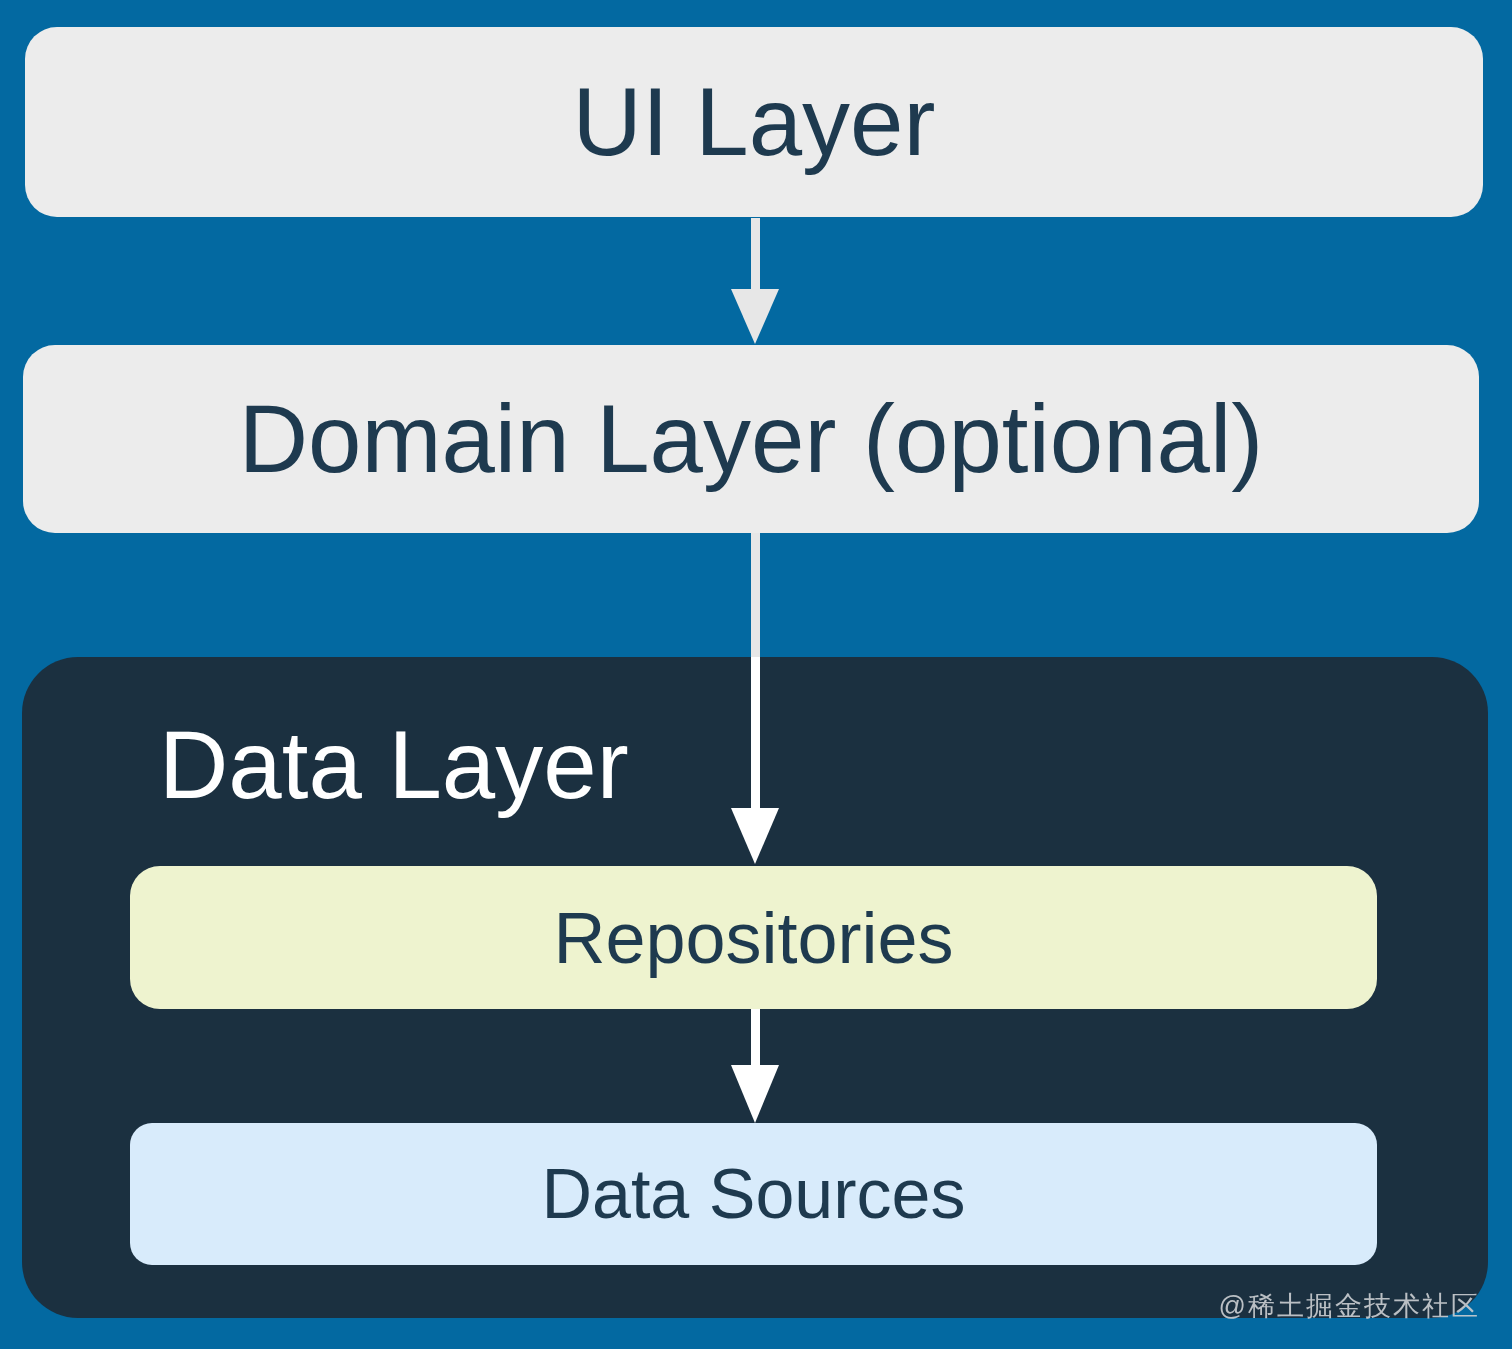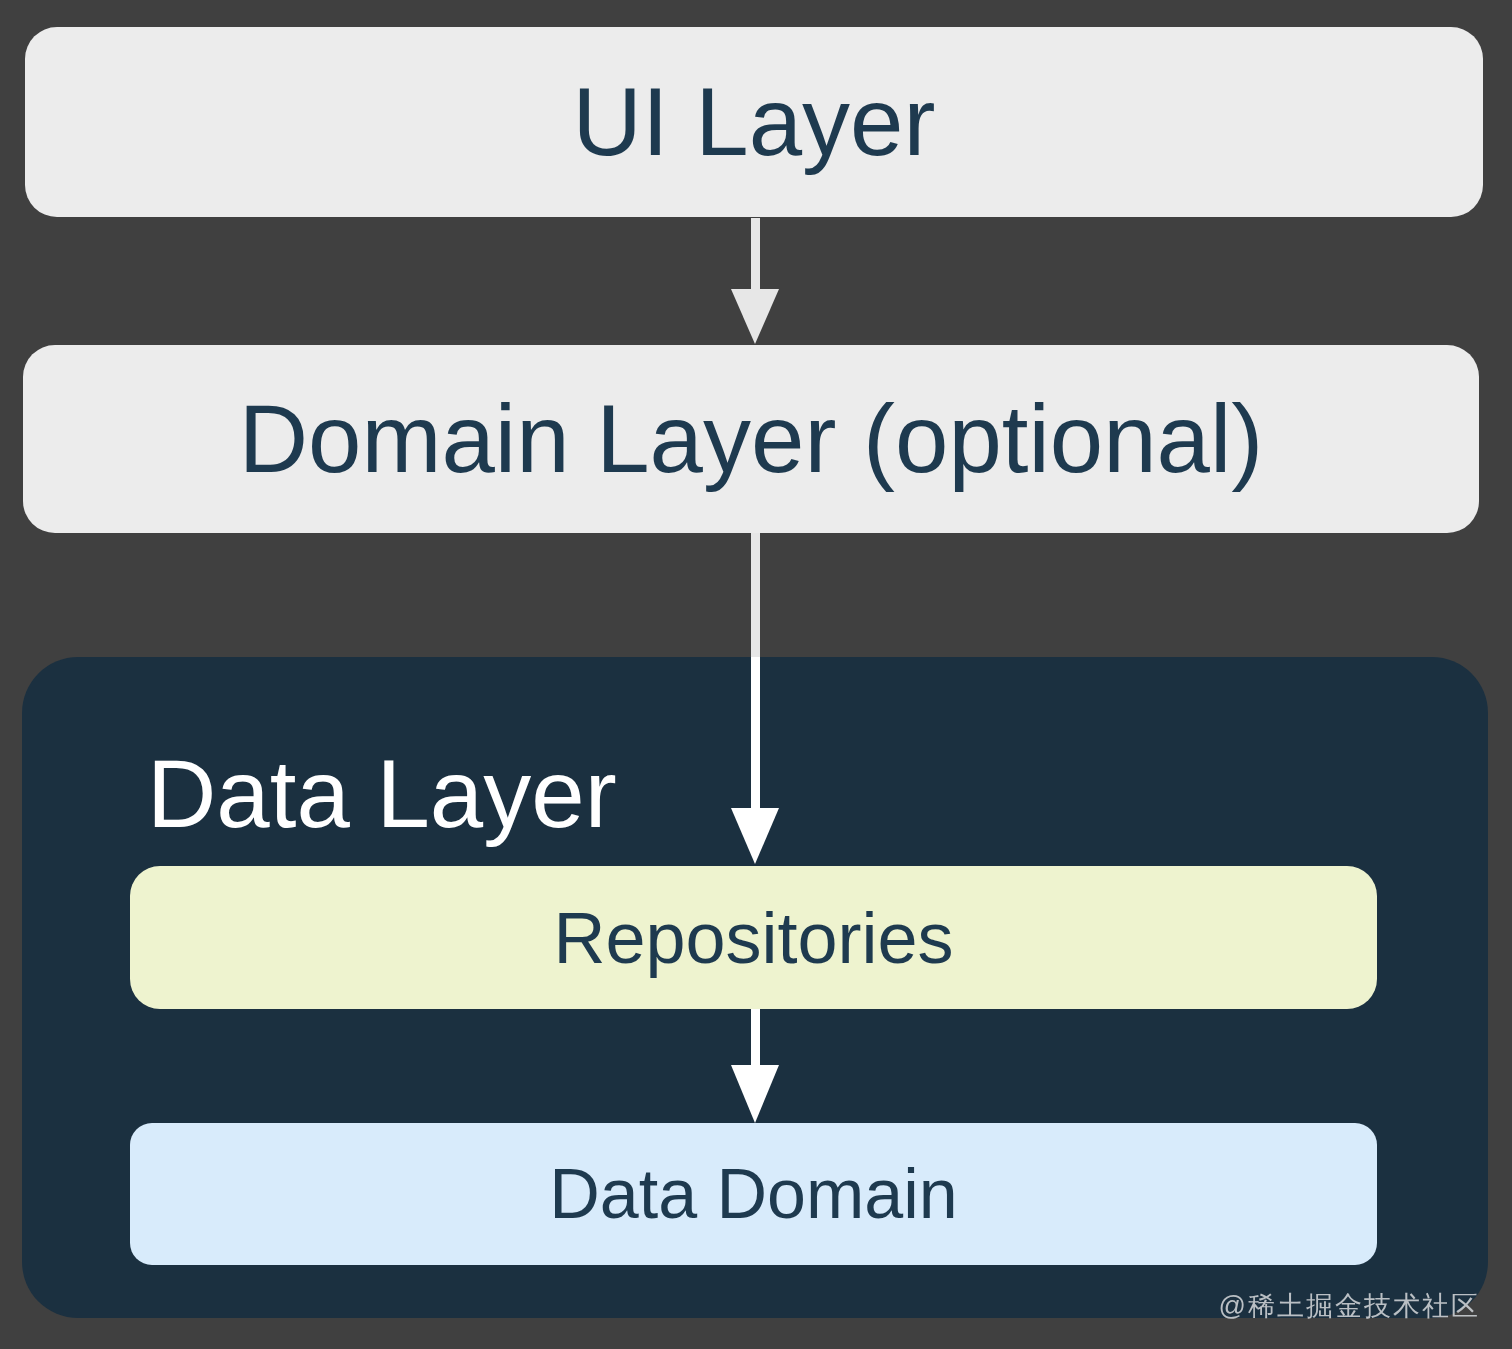--- a/index.html
+++ b/index.html
@@ -5,21 +5,21 @@
   html, body {
     margin: 0;
     padding: 0;
     background: #ffffff;
     font-family: "Liberation Sans", "DejaVu Sans", sans-serif;
   }
   .canvas {
     position: relative;
     width: 1512px;
     height: 1349px;
-    background: #404040;
+    background: #0369a1;
     overflow: hidden;
   }
 
   
   .layer-box {
     position: absolute;
     display: flex;
     align-items: center;
     justify-content: center;
     box-sizing: border-box;
@@ -51,27 +51,26 @@
 
   
   .big-label {
     font-size: 96px;
     color: var(--text-navy, #1E3A4F);
     line-height: 1;
     white-space: nowrap;
   }
   .data-layer-title {
     position: absolute;
-    left: 147px;
+    left: 159px;
     top: 712px;
     font-size: 96px;
     color: var(--text-white, #FFFFFF);
     line-height: 1.1;
     white-space: nowrap;
-    margin-top: 29px;
   }
   .mid-label {
     font-size: 72px;
     color: var(--text-navy, #1E3A4F);
     line-height: 1;
     white-space: nowrap;
   }
   .box-sources .mid-label { font-size: 70px; }
 
   
@@ -147,18 +146,18 @@
   <div class="layer-box box-repo">
     <span class="mid-label">Repositories</span>
   </div>
 
   <div class="arrow arrow-white arrow-3">
     <div class="shaft"></div>
     <div class="head"></div>
   </div>
 
   <div class="layer-box box-sources">
-    <span class="mid-label">Data Domain</span>
+    <span class="mid-label">Data Sources</span>
   </div>
 
   <div class="watermark">@稀土掘金技术社区</div>
 
 </div>
 
 </body></html>

